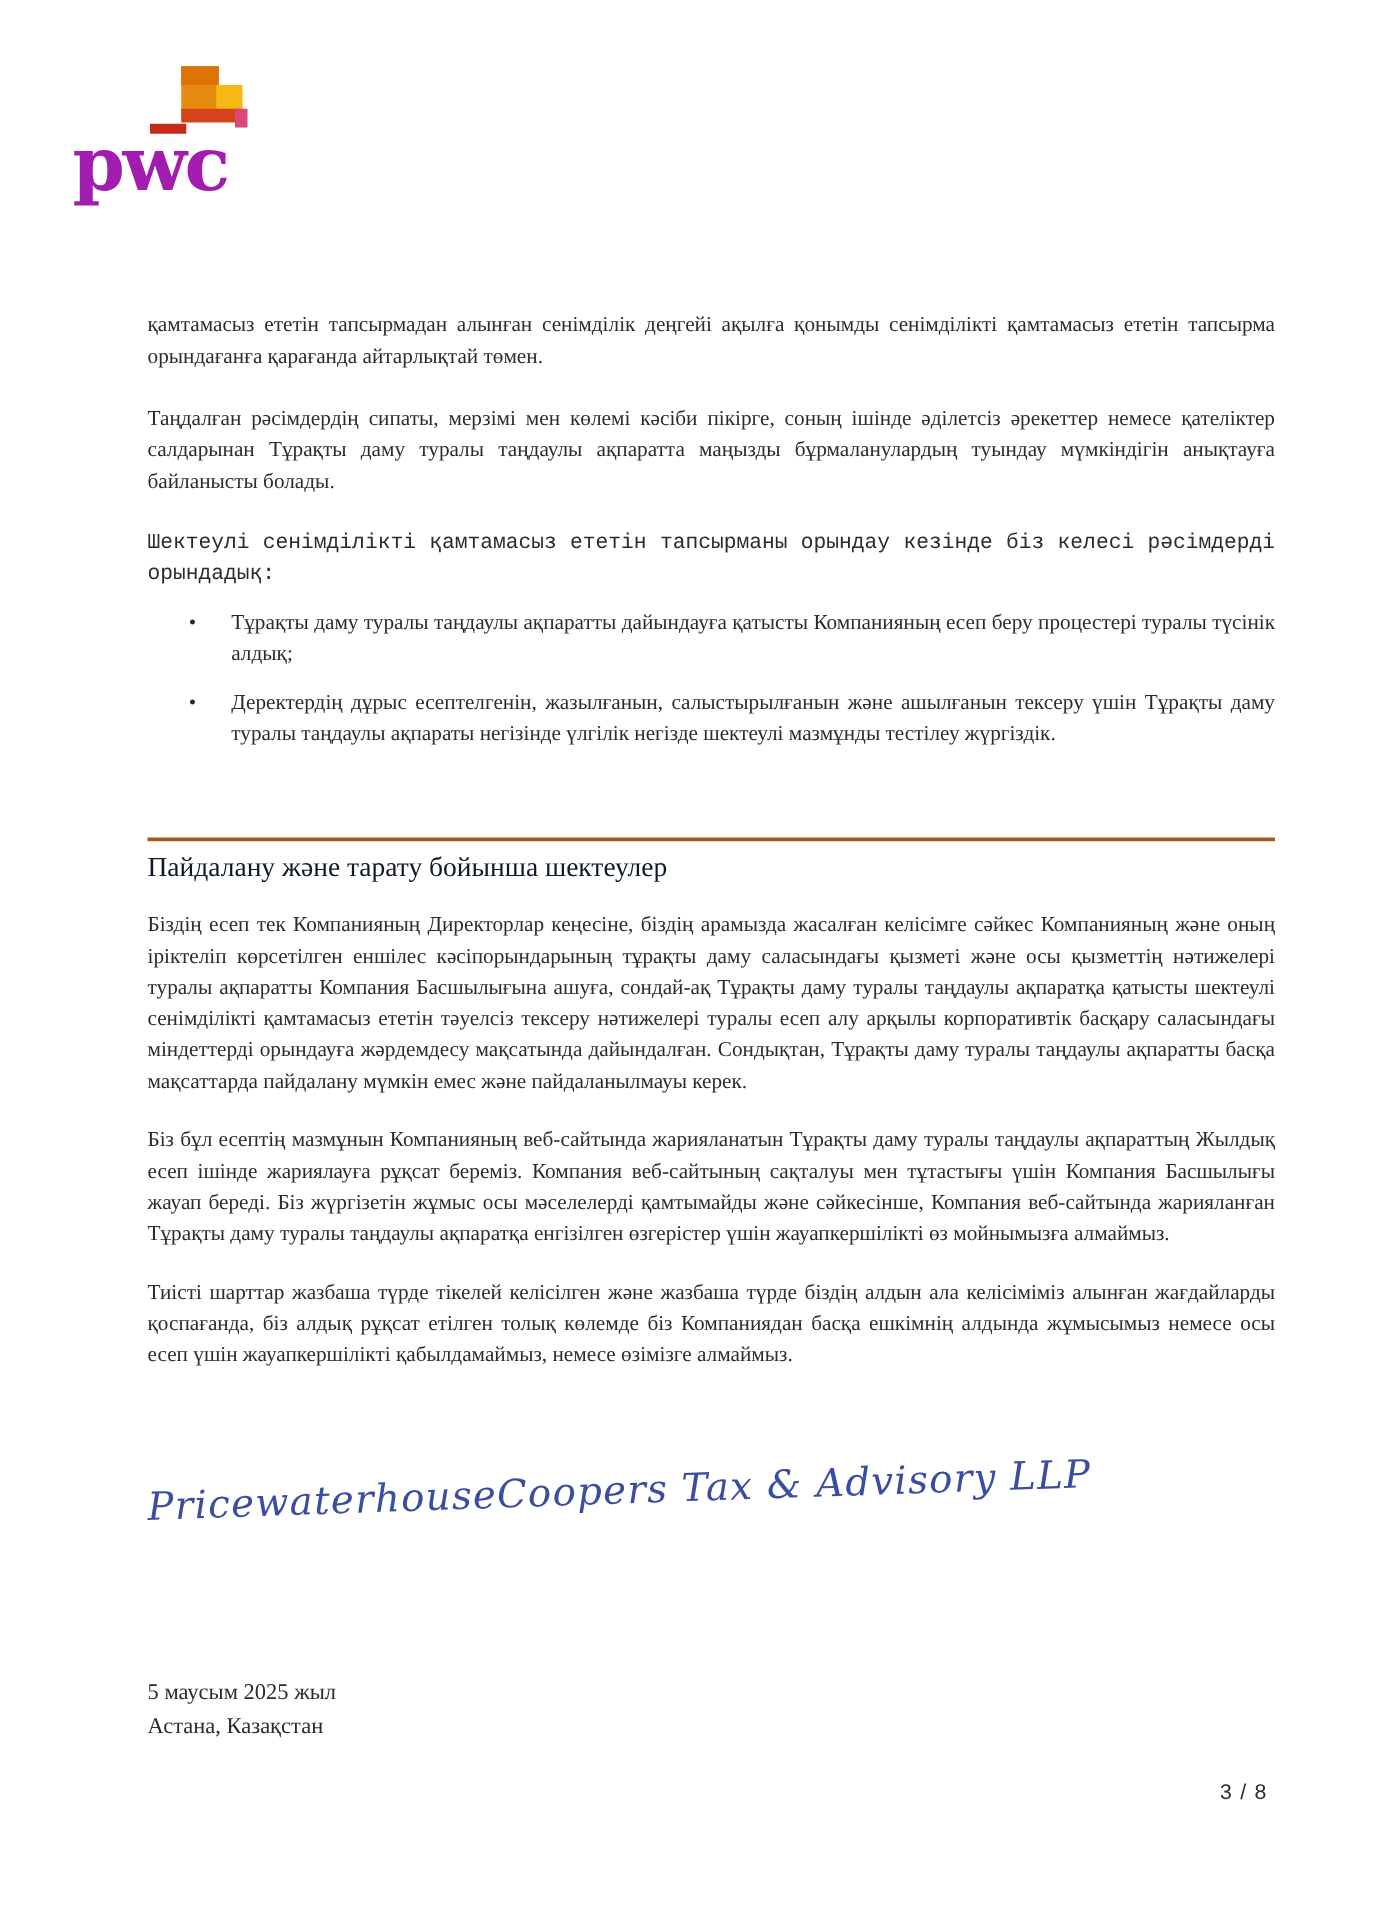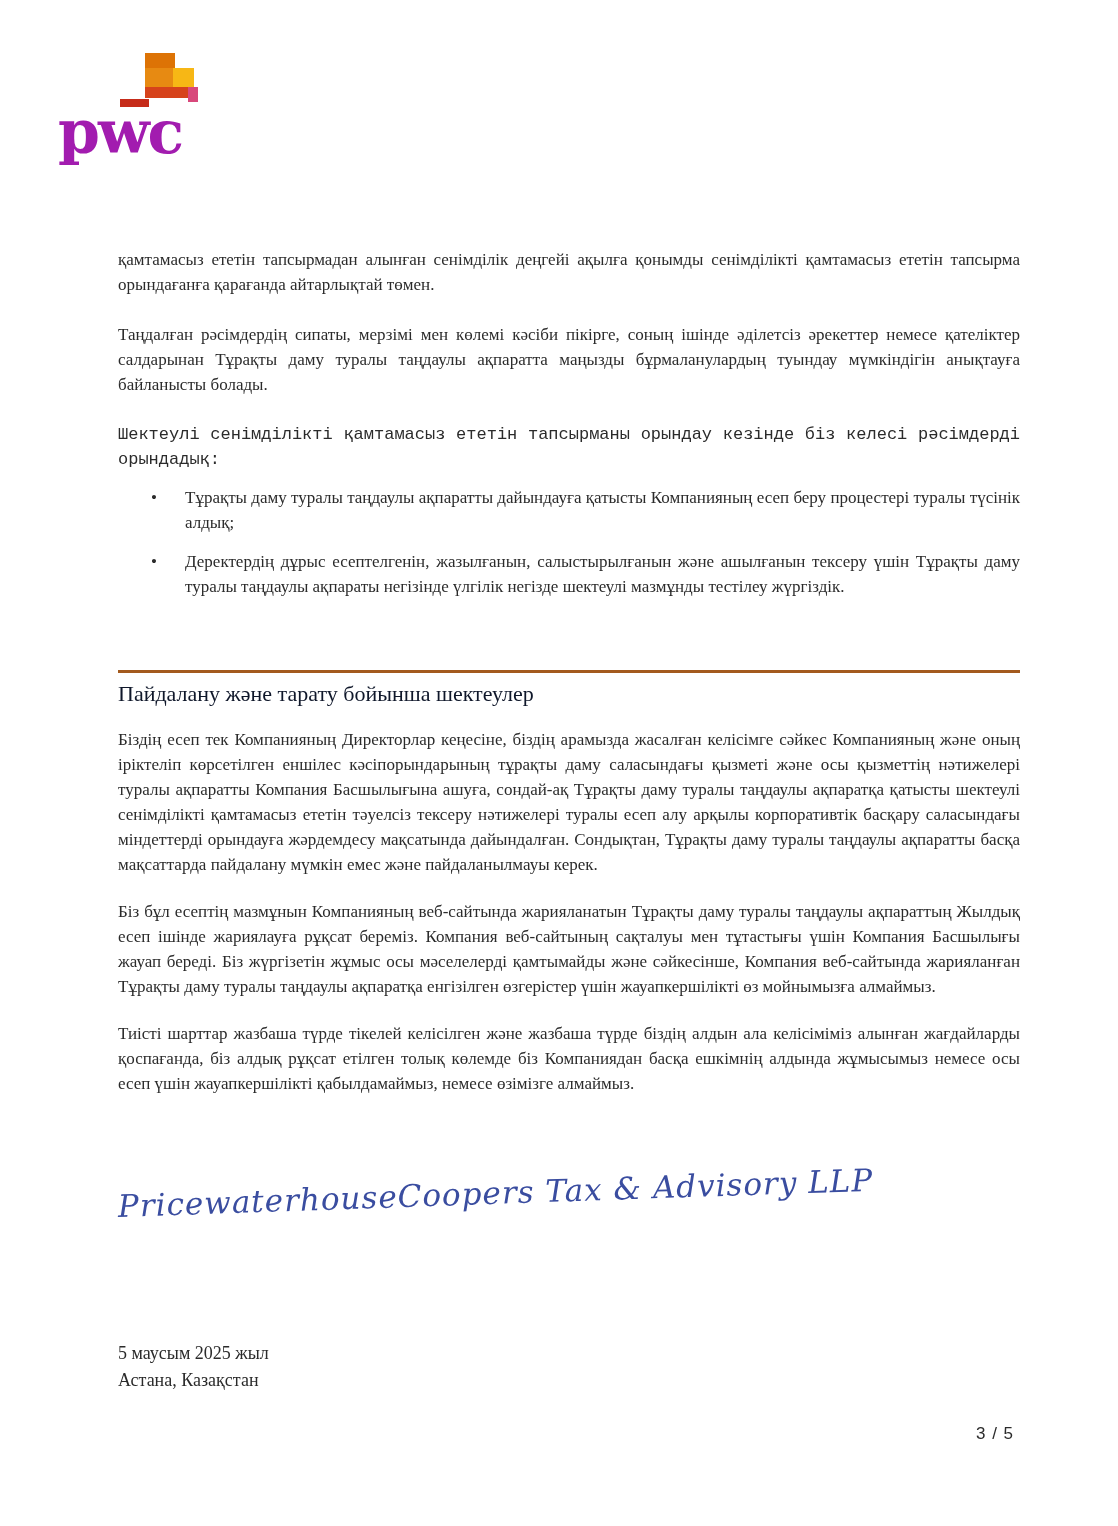--- a/index.html
+++ b/index.html
@@ -119,15 +119,15 @@
     <p>Тиісті шарттар жазбаша түрде тікелей келісілген және жазбаша түрде біздің алдын ала келісіміміз алынған жағдайларды қоспағанда, біз алдық рұқсат етілген толық көлемде біз Компаниядан басқа ешкімнің алдында жұмысымыз немесе осы есеп үшін жауапкершілікті қабылдамаймыз, немесе өзімізге алмаймыз.</p>
   </div>
 
   <div class="signature">PricewaterhouseCoopers Tax &amp; Advisory LLP</div>
 
   <div class="dateblock">
     <p>5 маусым 2025 жыл</p>
     <p>Астана, Казақстан</p>
   </div>
 
-  <div class="page-number">3 / 5</div>
+  <div class="page-number">3 / 8</div>
 
 </div>
 
 </body></html>

